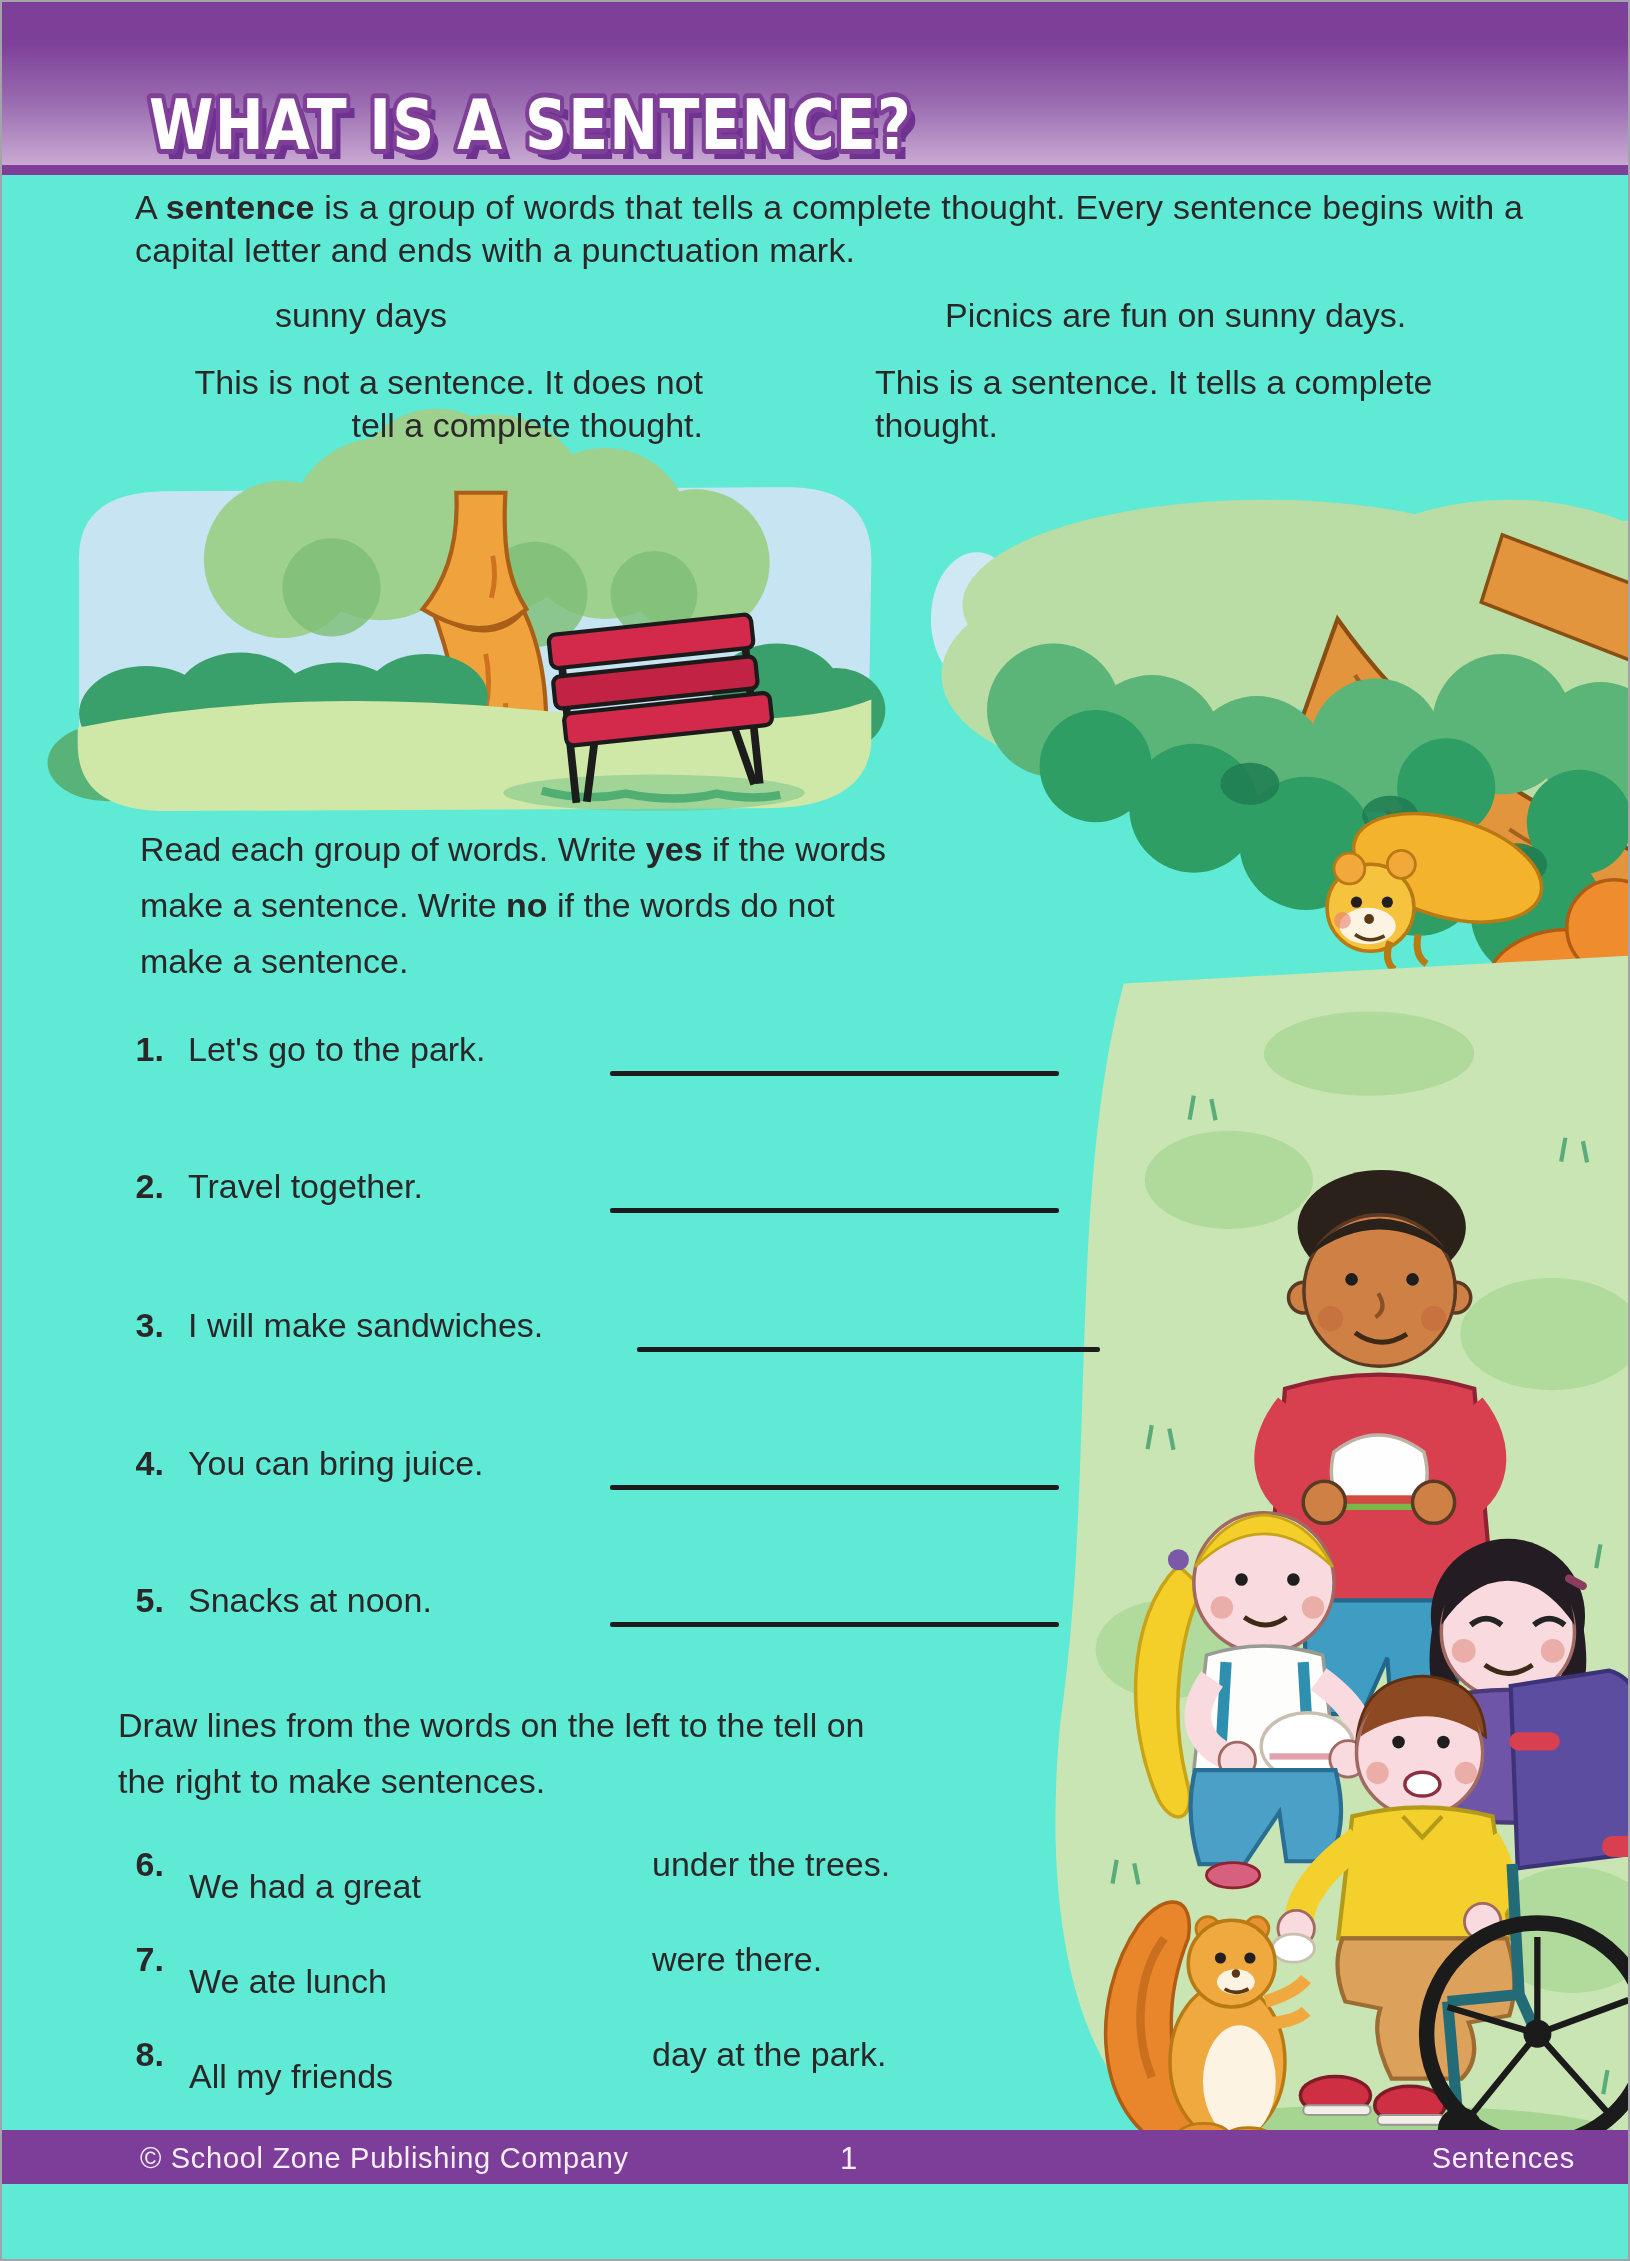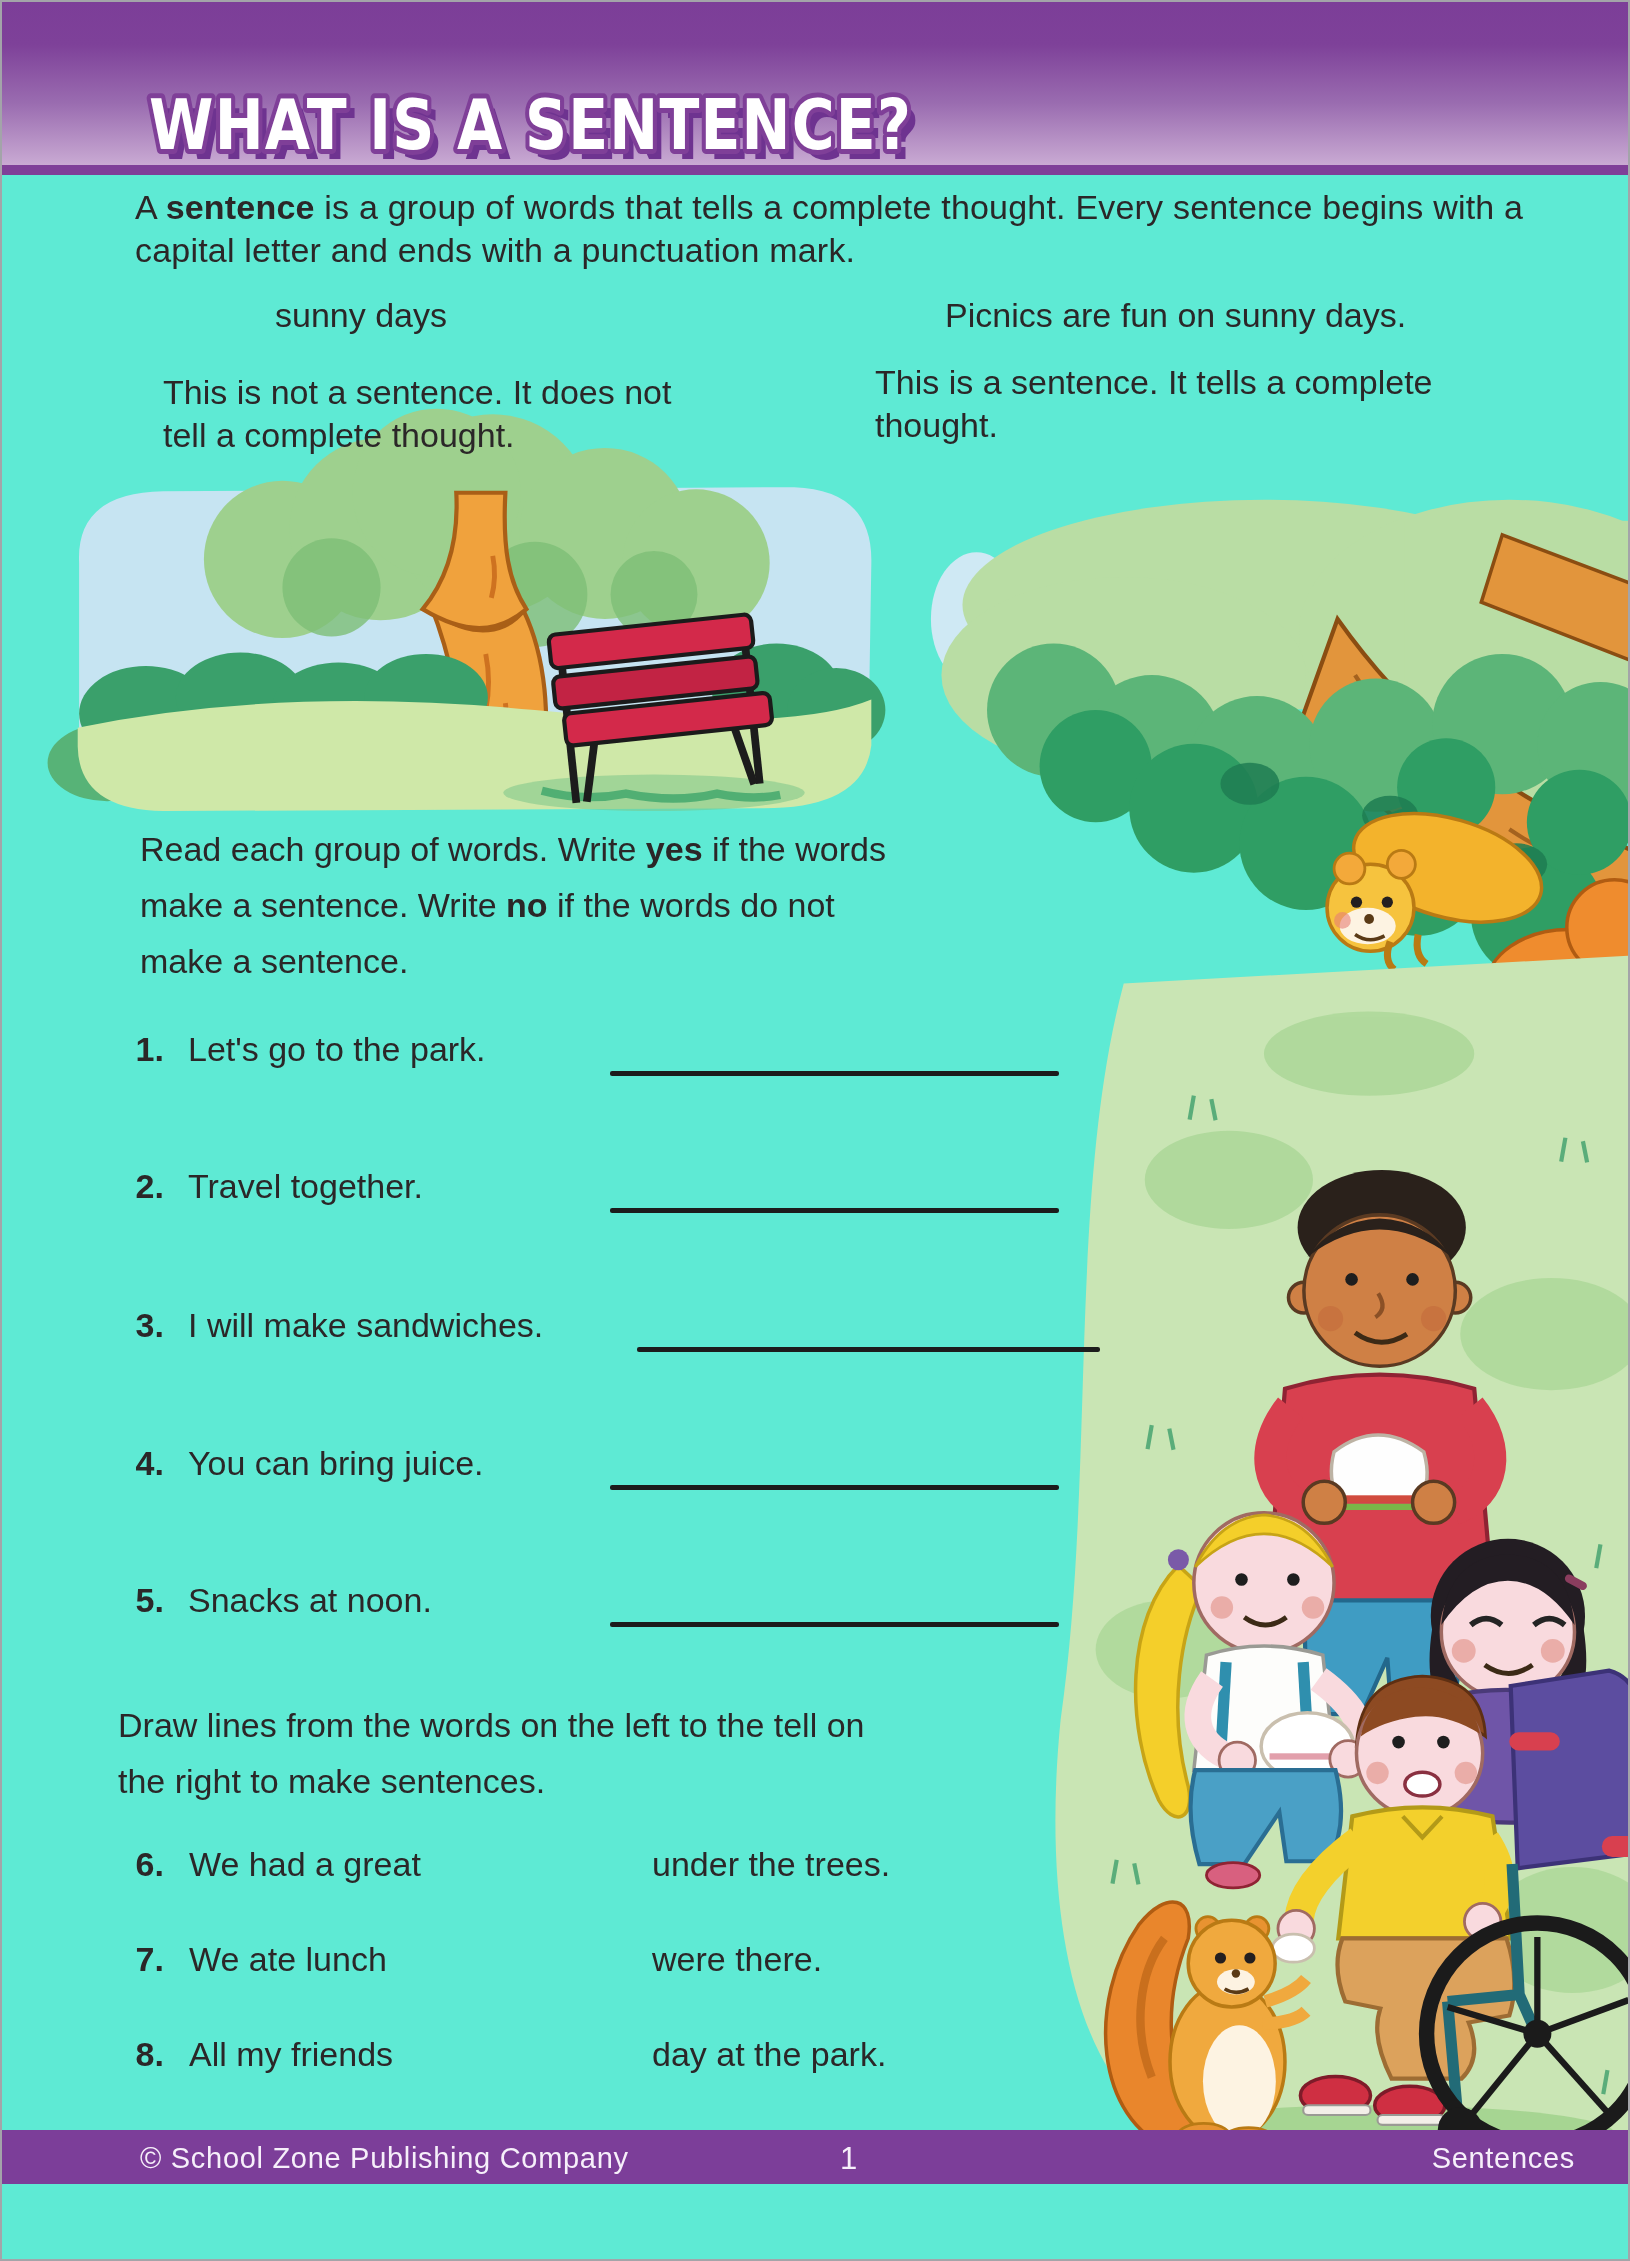--- a/index.html
+++ b/index.html
@@ -29,21 +29,21 @@
   .caption{font-size:34px; line-height:43px;}
   .instr{font-size:34px; line-height:56px;}
   
   .q-item{position:absolute; left:130px; width:1017px; height:46px; font-size:34px;}
   .q-num{position:absolute; left:3.5px; top:0; font-weight:bold;}
   .q-text{position:absolute; left:56px; top:0;}
   .q-line{position:absolute; top:41px; left:478px; width:449px; height:4.9px; background:#1c1c1c; border-radius:2.1px;}
   .q-line.shift{left:505px; width:463px;}
   .m-item{position:absolute; left:130px; width:1017px; height:45px; font-size:34px;}
   .m-num{position:absolute; left:3.5px; font-weight:bold;}
-  .m-left{position:absolute; left:57px;}
+  .m-left{position:absolute; left:57px;margin-top:22px;}
   .m-right{position:absolute; left:520px;}
   
   .footer-bar{
     position:absolute; left:0; top:2128px; width:100%; height:54px; background:#7c3e99;
     color:#f6effa; font-size:29px;
   }
   .footer-copy{position:absolute; left:138px; top:12px; letter-spacing:0.7px;}
   .footer-page{position:absolute; left:838px; top:10.5px; font-size:31px;}
   .footer-book{position:absolute; right:53px; top:12px; letter-spacing:0.7px;}
   .illus{position:absolute; left:0; top:0; pointer-events:none;}
@@ -315,21 +315,21 @@
     <svg class="title-svg" width="1052" height="126" viewBox="0 0 1500 180">
       <text x="30" y="122" textLength="1090" lengthAdjust="spacingAndGlyphs" transform="translate(12,14)" fill="#6e3390">WHAT IS A SENTENCE?</text>
       <text x="30" y="122" textLength="1090" lengthAdjust="spacingAndGlyphs" fill="#ffffff" stroke="#7f3f98" stroke-width="14" paint-order="stroke" stroke-linejoin="round">WHAT IS A SENTENCE?</text>
     </svg>
     <div class="header-stripe"></div>
 
     <div class="abs body-txt intro"><span>A </span><b class="term">sentence</b><span> is a group of words that tells a complete thought. Every sentence begins with a capital letter and ends with a punctuation mark.</span></div>
 
     <div class="abs phrase" style="left:273px; top:294px;">sunny days</div>
     <div class="abs phrase" style="left:943px; top:294px;">Picnics are fun on sunny days.</div>
-    <div class="abs caption" style="left:161px; top:369px; width:540px;">This is not a sentence. It does not tell a complete thought.</div>
+    <div class="abs caption" style="left:161px; top:359px; width:540px;text-align:right;">This is not a sentence. It does not tell a complete thought.</div>
     <div class="abs caption" style="left:873px; top:359px; width:617px;">This is a sentence. It tells a complete thought.</div>
 
     <div class="abs instr" style="left:138px; top:819px; width:771px;"><span>Read each group of words. Write </span><b>yes</b><span> if the words make a sentence. Write </span><b>no</b><span> if the words do not make a sentence.</span></div>
 
     <div class="q-item" style="top:1028px;">
       <span class="q-num">1.</span>
       <span class="q-text">Let's go to the park.</span>
       <span class="q-line"></span>
     </div>
     <div class="q-item" style="top:1165px;">

